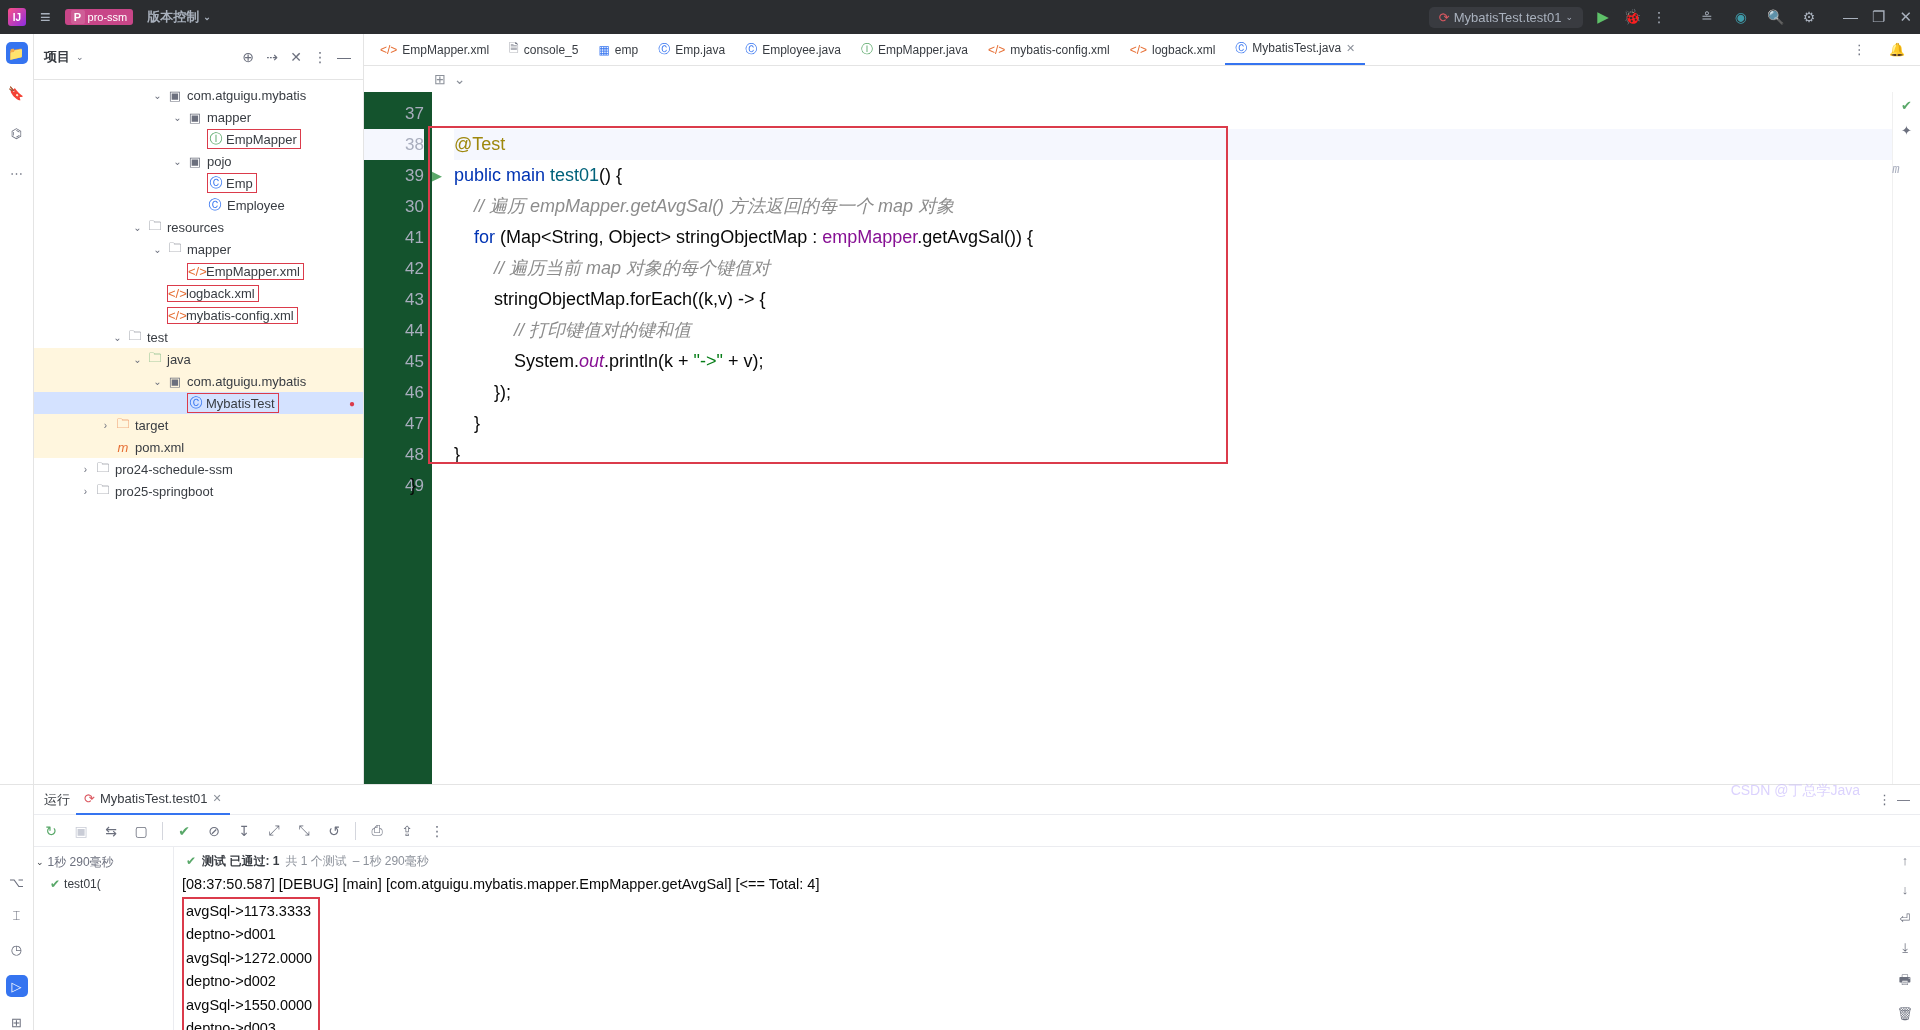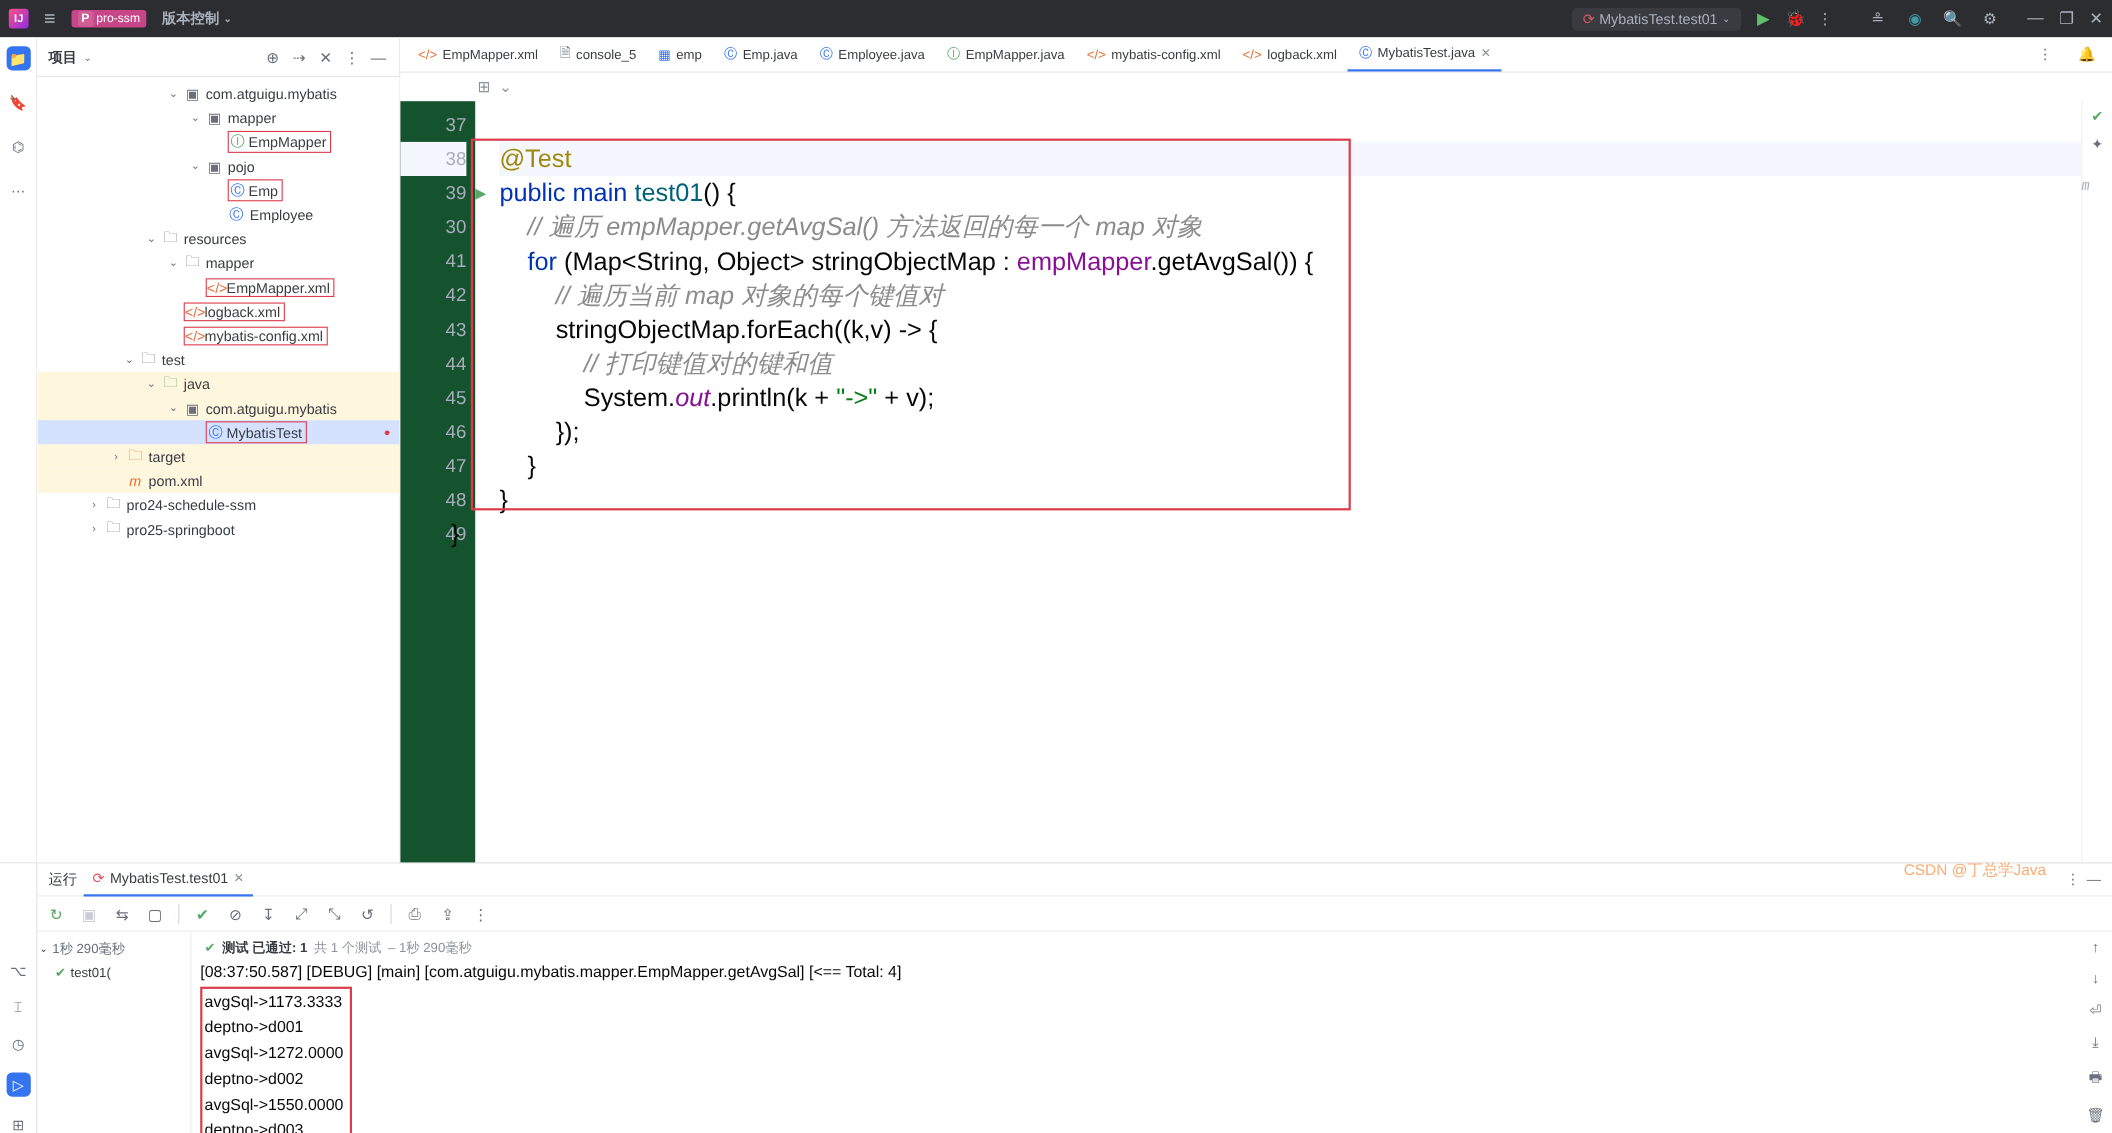--- a/index.html
+++ b/index.html
@@ -23,21 +23,21 @@
 
 .main { height: 750px; display: flex; background:#fff; }
 
 
 .tool-strip { width: 34px; background:#fff; border-right:1px solid #e4e4e4; display:flex; flex-direction:column; align-items:center; gap:18px; padding-top:8px;}
 .tool-strip .ico { width:22px; height:22px; display:flex; align-items:center; justify-content:center; color:#6c707e; border-radius:5px; cursor:pointer;}
 .tool-strip .ico.active { background:#3574f0; color:#fff;}
 
 
 .project-panel { width: 330px; background:#fff; border-right:1px solid #e4e4e4; display:flex; flex-direction:column; }
-.proj-header { height: 36px; display:flex; align-items:center; padding:0 10px; color:#383c42; gap:6px; border-bottom:1px solid #e4e4e4;}
+.proj-header { height: 46px; display:flex; align-items:center; padding:0 10px; color:#383c42; gap:6px; border-bottom:1px solid #e4e4e4;}
 .proj-header .title { font-weight:bold; }
 .proj-header .sphead { flex:1;}
 .proj-header .hic { color:#6c707e; cursor:pointer; width:18px; text-align:center; font-size:14px;}
 .tree { flex:1; overflow:auto; padding-top:4px; font-size:13px; color:#383c42; background:#fff;}
 .tree-row { display:flex; align-items:center; height:22px; gap:4px; padding-left:4px; cursor:pointer; white-space:nowrap;}
 .tree-row.hl-yellow { background:#fff6de;}
 .tree-row.sel { background:#d4e2ff;}
 .tw { display:inline-block; width:11px; text-align:center; color:#6c707e; font-size:10px;}
 .fi { width:16px; text-align:center; font-size:13px;}
 .fi.pkg { color:#6c707e;}
@@ -57,21 +57,21 @@
 .etab .close { color:#8c919a; font-size:11px;}
 .etab .tfi { font-size:12px;}
 .tabstrip .spacer { flex:1;}
 .crumb-bar { height:26px; padding-left:70px; display:flex; align-items:center; color:#8c919a; gap:8px;}
 .crumb-bar .cbi{ font-size:14px;}
 .editor-body { flex:1; display:flex; position:relative;}
 .gutter { width:68px; text-align:right; padding:6px 8px 0 0; font-family:'JetBrains Mono','Consolas',monospace; font-size:17px; color:#a8adbd; background:#14532d; user-select:none;}
 .gutter .gl { height:31px; line-height:31px; position:relative;}
 .gutter .gl.hl { background:#f5f7fe;}
 .gutter .run-ico { position:absolute; right:-18px; color:#59a869; font-size:13px;}
-.code { flex:1; font-family:'JetBrains Mono','Consolas',monospace; font-size:23px; line-height:31px; padding:6px 0 0 22px; position:relative; color:#080808;}
+.code { flex:1; font-family:'JetBrains Mono','Consolas',monospace; font-size:18px; line-height:31px; padding:6px 0 0 22px; position:relative; color:#080808;}
 .code .cl { height:31px; white-space:pre;}
 .kw { color:#0033b3;}
 .ann { color:#9e880d;}
 .fn { color:#00627a;}
 .str { color:#067d17;}
 .cmt { color:#8c8c8c; font-style:italic;}
 .fld { color:#871094;}
 .sfld { color:#871094; font-style:italic;}
 .redbox { position:absolute; border:2px solid #db3b4b; pointer-events:none;}
 .right-gutter { width:28px; border-left:1px solid #f0f0f0; display:flex; flex-direction:column; align-items:center; padding-top:6px; gap:10px;}
@@ -90,21 +90,21 @@
 .run-toolbar .tb { cursor:pointer; width:18px; text-align:center;}
 .run-toolbar .green { color:#59a869;}
 .run-body { flex:1; display:flex; overflow:hidden;}
 .test-tree { width:140px; border-right:1px solid #ebecf0; padding:4px 2px;}
 .test-tree .trow { display:flex; align-items:center; gap:4px; height:22px; color:#383c42; font-size:12px;}
 .console { flex:1; font-family:'JetBrains Mono','Consolas',monospace; font-size:14.5px; line-height:23.5px; padding:4px 8px 0 8px; color:#080808; overflow:hidden; position:relative;}
 .test-summary { display:flex; align-items:center; gap:6px; font-size:12px; height:22px; padding-left:4px; color:#383c42;}
 .console .out-box { border:2px solid #db3b4b; display:inline-block; padding:1px 6px 1px 2px; margin-top:0;}
 .console-right { width:30px; display:flex; flex-direction:column; align-items:center; gap:14px; padding-top:6px; color:#6c707e;}
 
-.watermark { position:absolute; right:60px; bottom:230px; color:#f97316; font-size:14px; opacity:.6; pointer-events:none;}
+.watermark { position:absolute; right:60px; bottom:230px; color:#c4b5fd; font-size:14px; opacity:.6; pointer-events:none;}
 </style>
 </head>
 <body>
 
 <div class="title-bar">
   <div class="left">
     <span class="logo">IJ</span>
     <span class="ham">≡</span>
     <span class="proj-pill">
         <span class="p">P</span>

